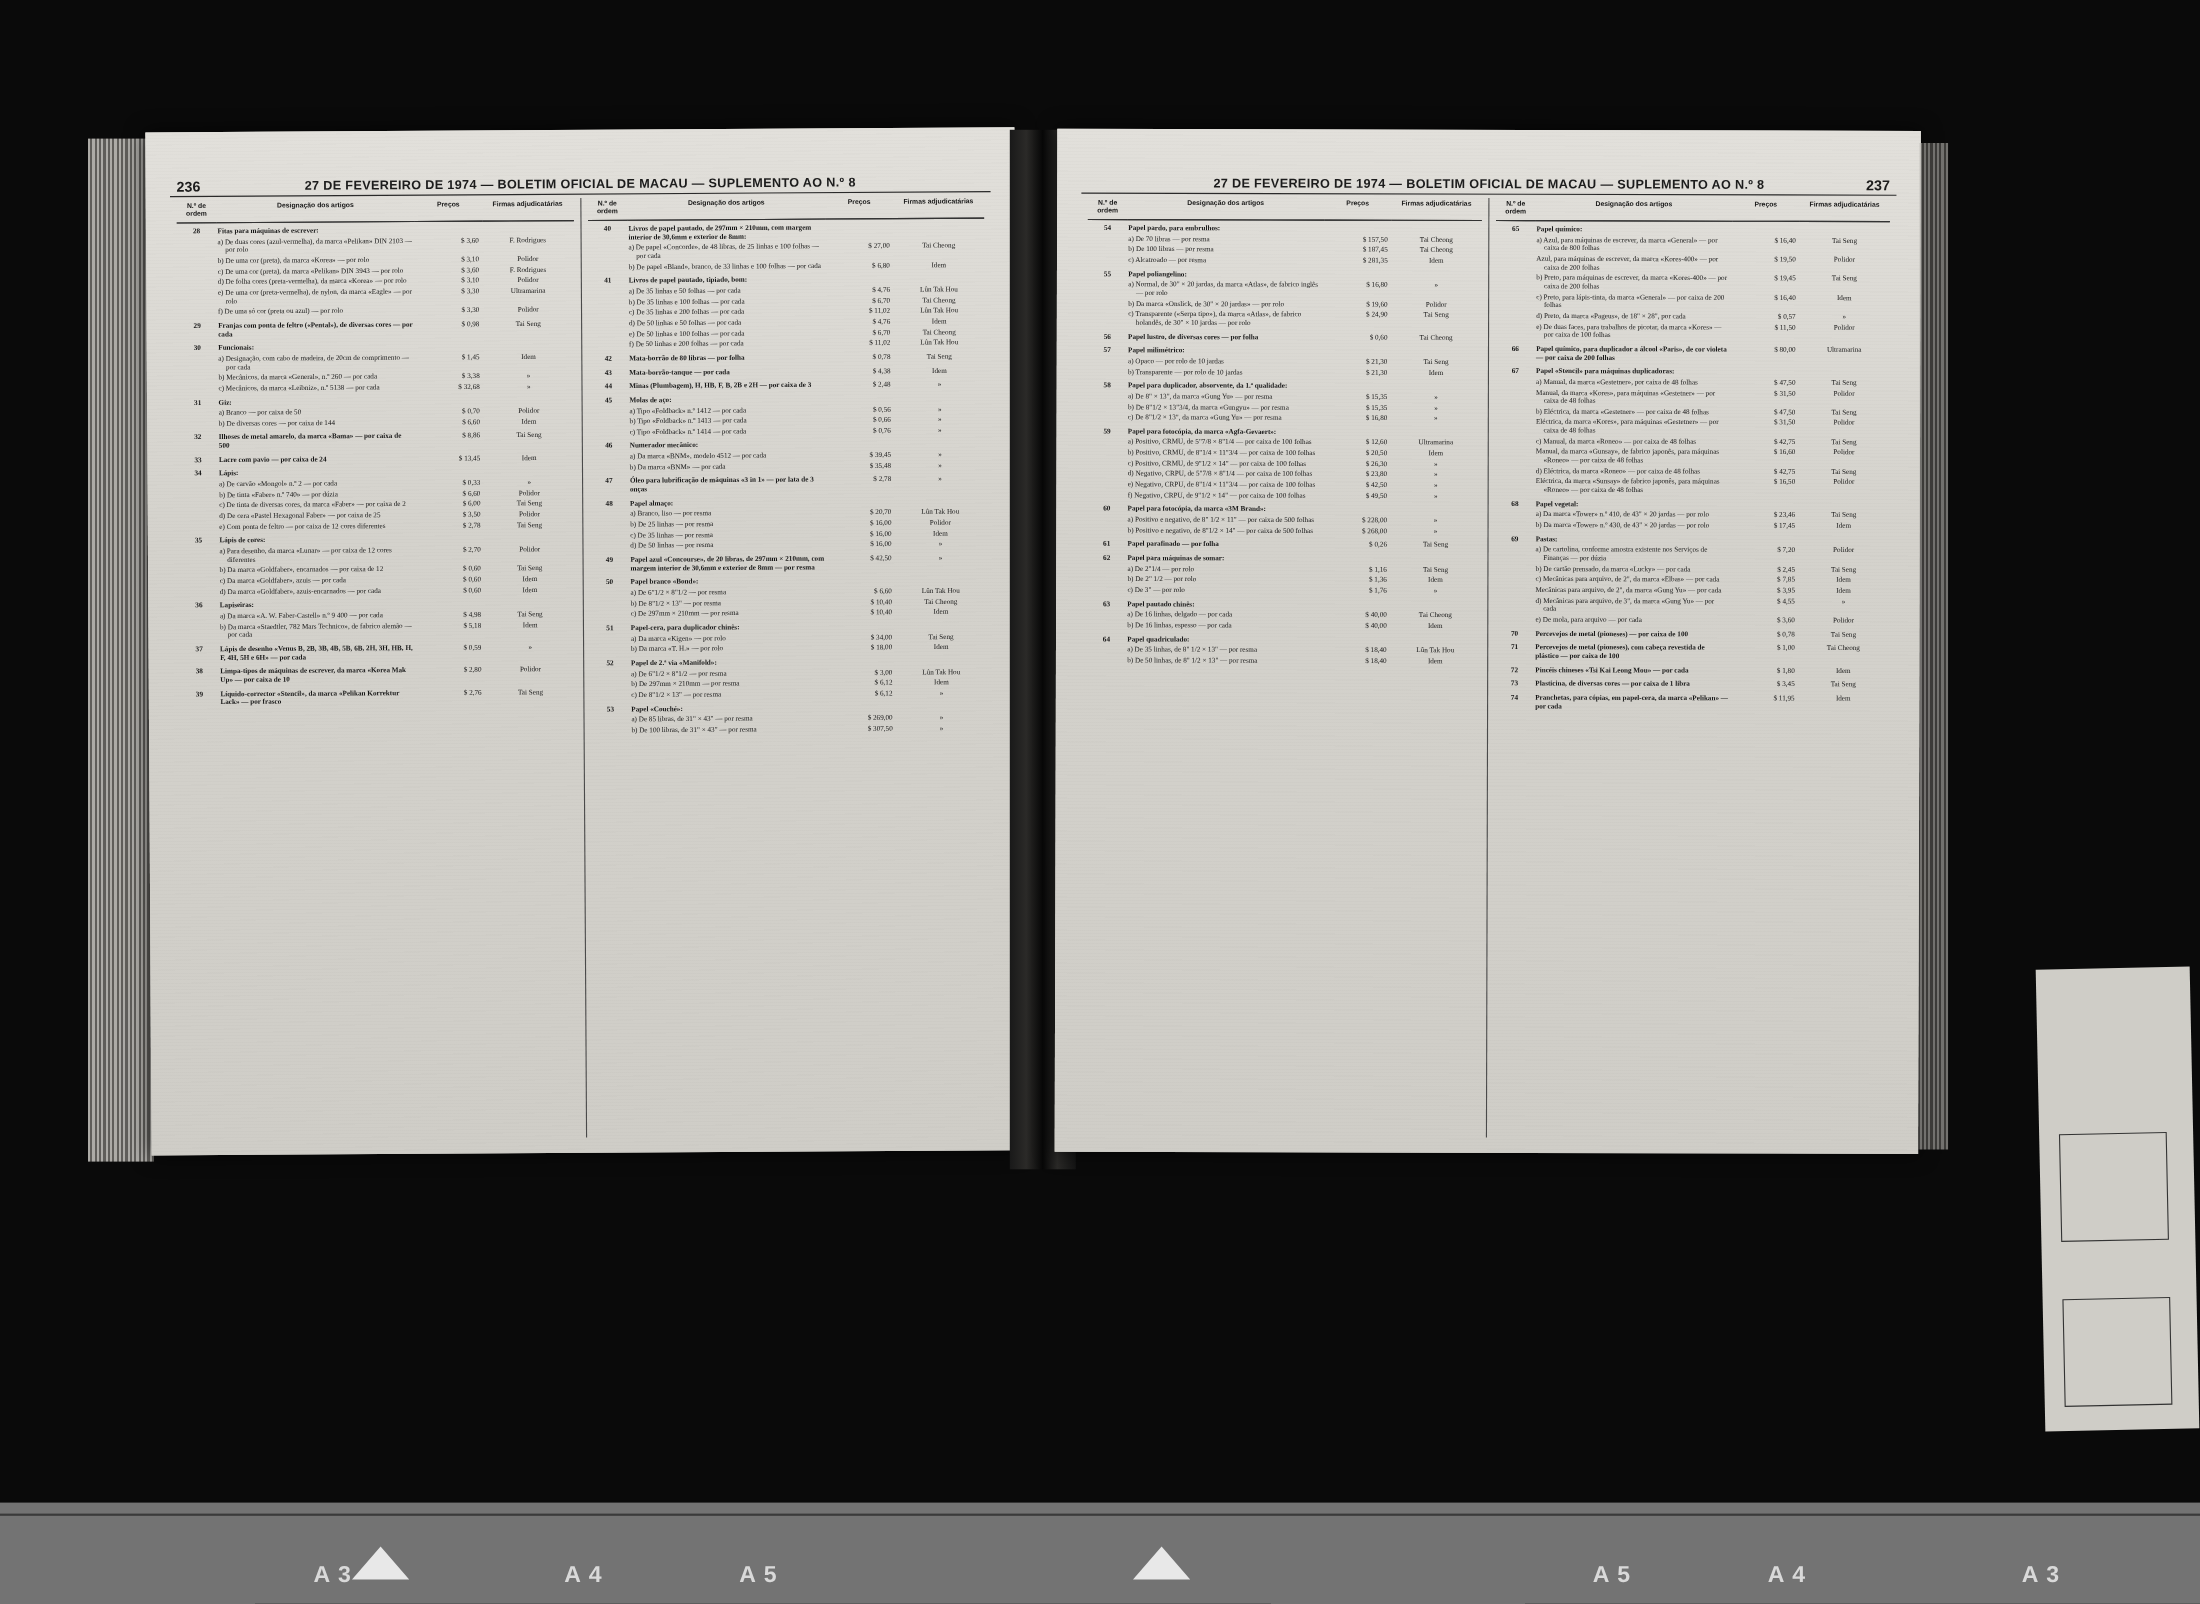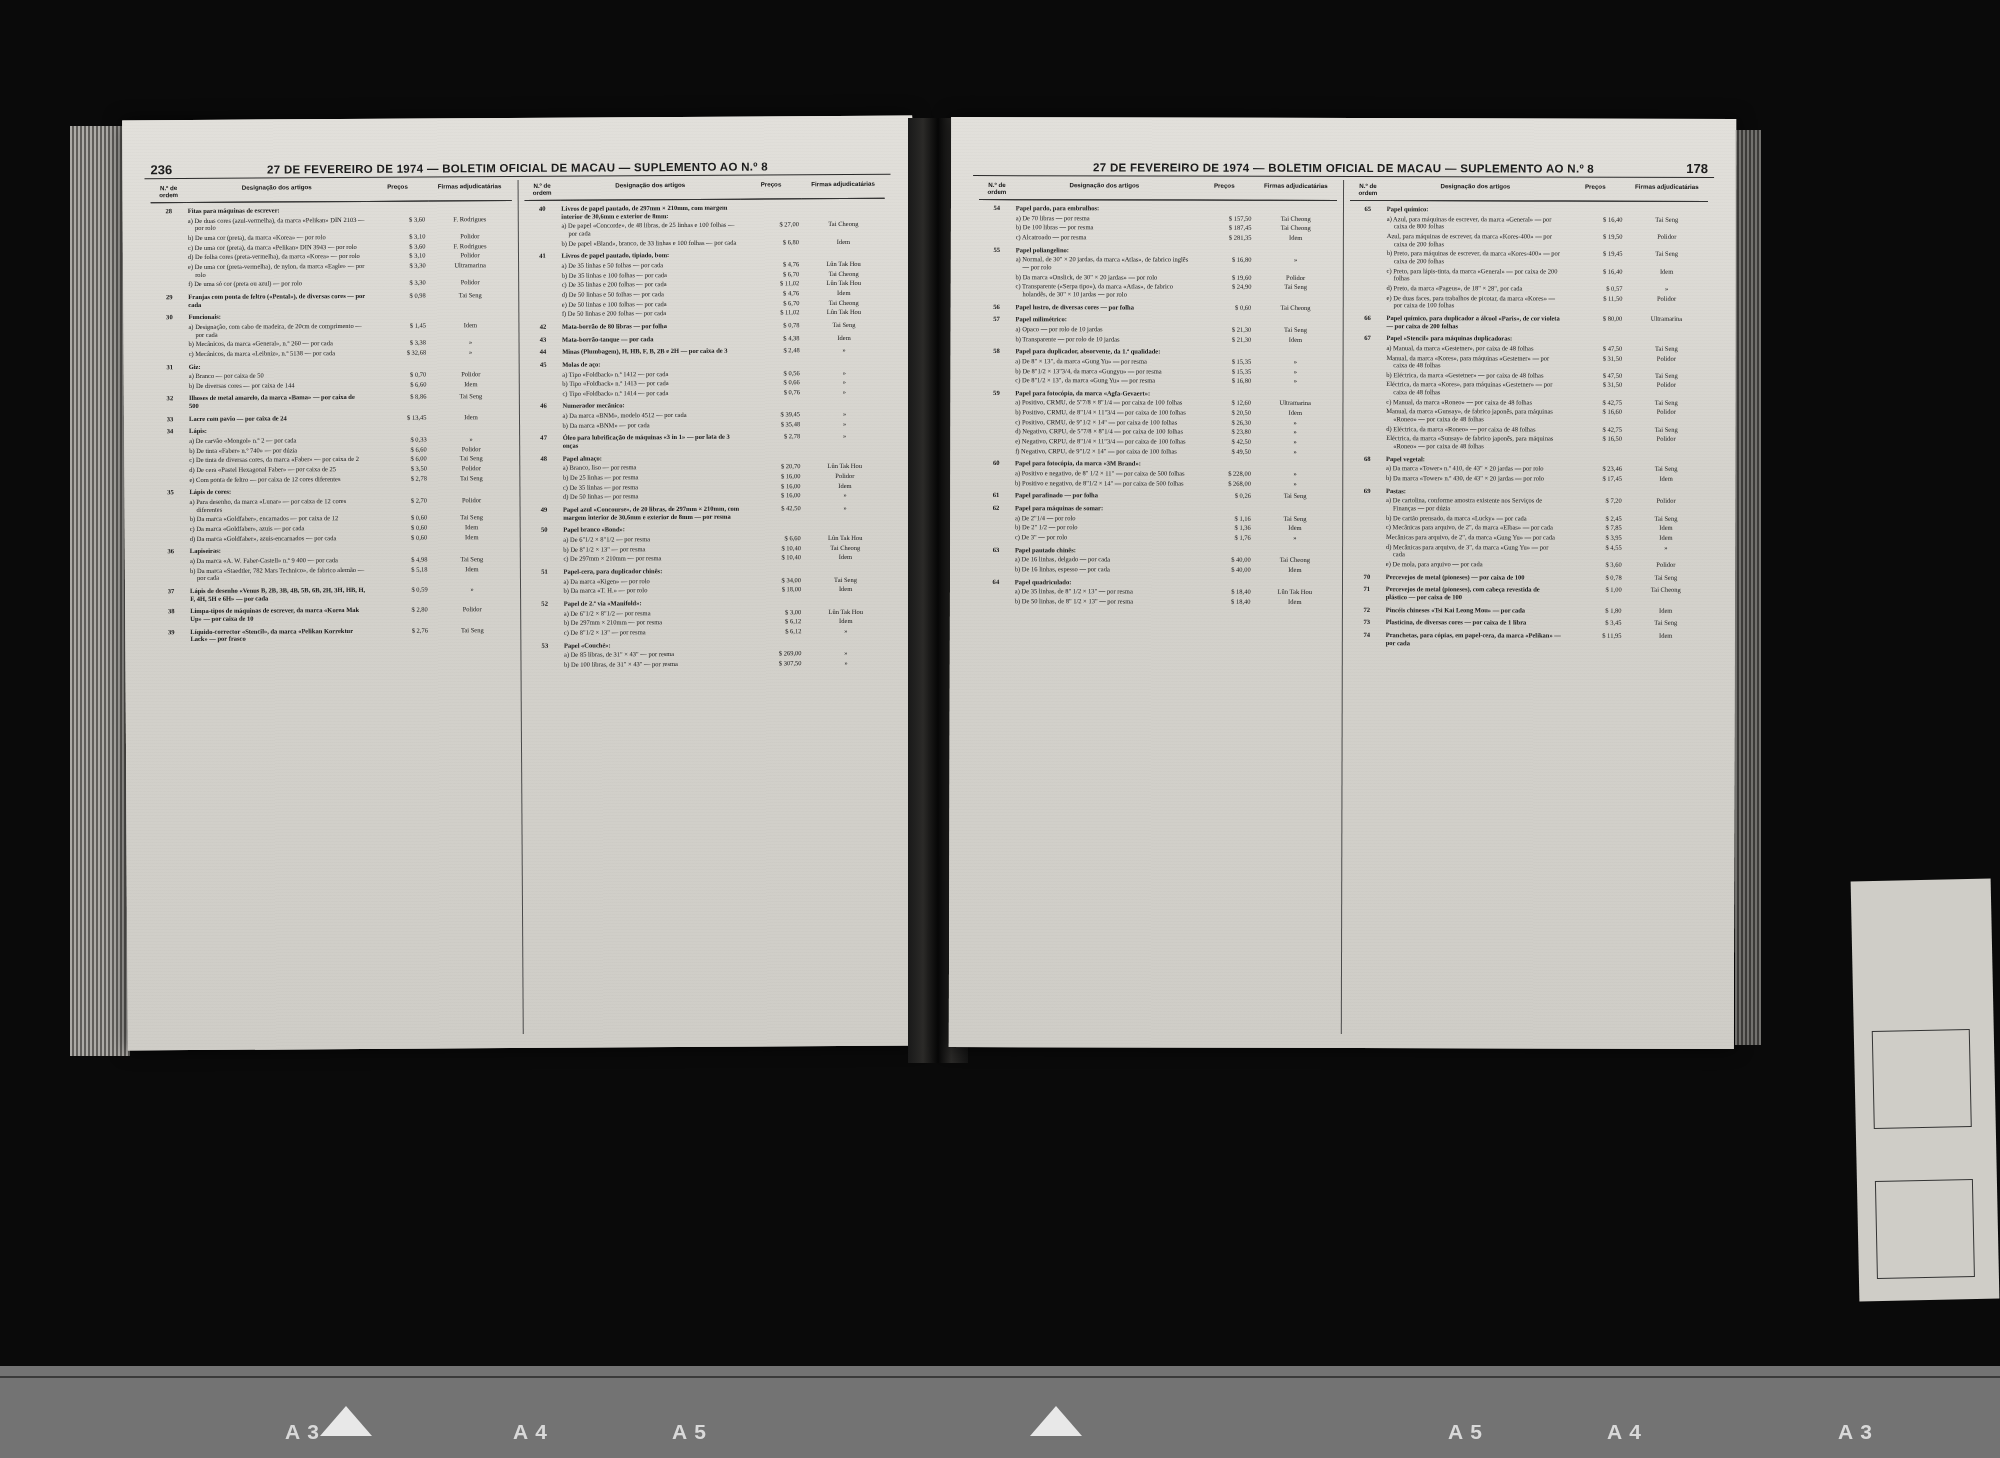--- a/index.html
+++ b/index.html
@@ -7,21 +7,21 @@
 
   .scan{position:absolute;left:0;top:0;width:2000px;height:1458px;background:#0a0a0a;}
 
   
   .filmstrip{position:absolute;left:0;bottom:0;width:2000px;height:92px;background:#737373;}
   .fs-line{position:absolute;left:0;top:10px;width:2000px;height:2px;background:#3a3a3a;}
   .fs-mark{position:absolute;bottom:14px;color:#d9d9d9;font-family:"Liberation Sans",sans-serif;font-size:21px;font-weight:bold;letter-spacing:1px;}
   .fs-tri{position:absolute;bottom:22px;width:0;height:0;border-left:26px solid transparent;border-right:26px solid transparent;border-bottom:30px solid #e8e8e8;}
 
   
-  .spread{position:absolute;left:70px;top:118px;width:1740px;height:945px;}
+  .spread{position:absolute;left:80px;top:118px;width:1740px;height:945px;}
   .page{position:absolute;top:0;background:#d7d5d0;box-shadow:0 0 18px rgba(0,0,0,.7);}
   .page.left{left:55px;width:790px;height:930px;transform:rotate(-0.35deg);}
   .page.right{left:880px;width:785px;height:930px;transform:rotate(0.15deg);}
   .gutter{position:absolute;left:838px;top:0;width:60px;height:945px;
     background:linear-gradient(90deg,#191919 0%,#2b2a28 25%,#070707 50%,#2b2a28 72%,#141414 100%);}
   .edge{position:absolute;left:0px;top:8px;width:60px;height:930px;
     background:repeating-linear-gradient(90deg,#c9c7c2 0 2px,#6e6c68 2px 4px);opacity:.85;}
   .edge2{position:absolute;left:1665px;top:12px;width:26px;height:915px;
     background:repeating-linear-gradient(90deg,#b9b7b2 0 2px,#5e5c58 2px 4px);opacity:.6;}
 
@@ -670,21 +670,21 @@
 
       </div>
     </div>
 
     <div class="gutter"></div>
 
     <div class="page right">
       <div class="paper"></div>
       <div class="grain"></div>
 
-      <div class="folio r">178</div>
+      <div class="folio r">237</div>
       <div class="hdr">27 DE FEVEREIRO DE 1974 — BOLETIM OFICIAL DE MACAU — SUPLEMENTO AO N.º 8</div>
       <div class="hrule" style="left:22px;right:22px;top:58px;"></div>
 
       <div class="cols">
 
         <div class="col">
           <table class="tbl">
             <colgroup>
                 <col class="c-no">
                 <col class="c-desc">

